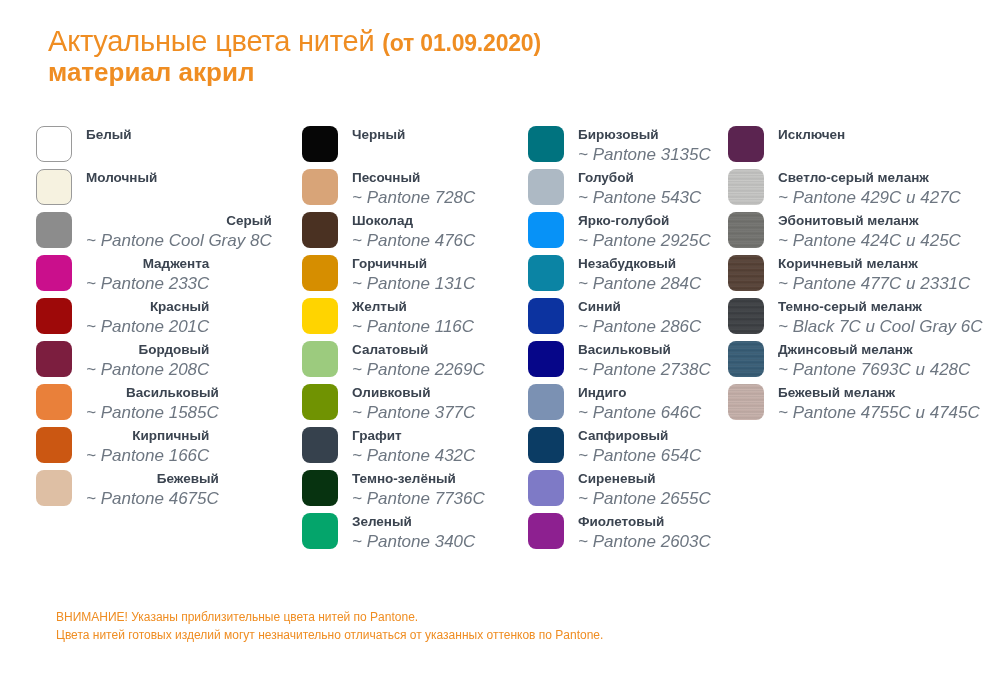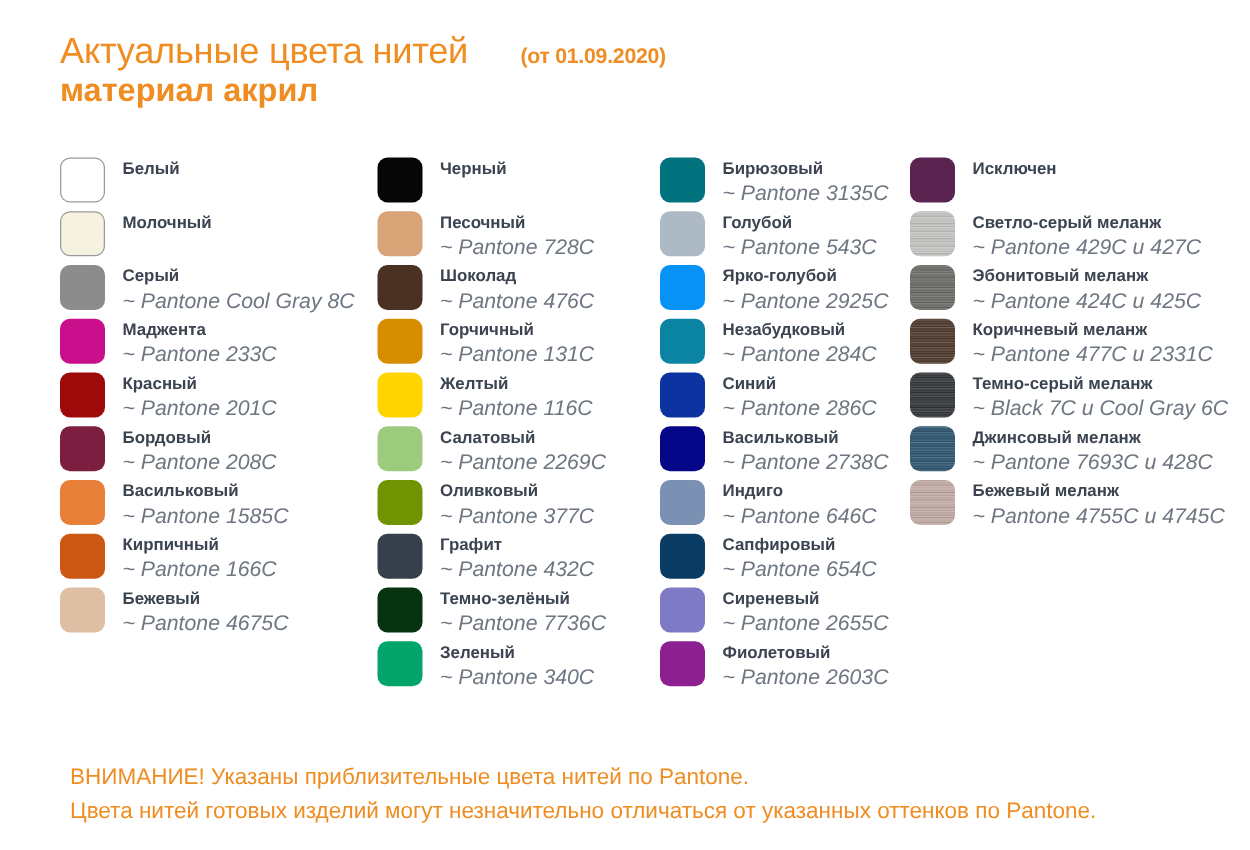--- a/index.html
+++ b/index.html
@@ -29,23 +29,22 @@
     color: #ef8d22;
     line-height: 1.08;
     letter-spacing: -0.2px;
     white-space: nowrap;
   }
   .title-main {
     font-size: 29px;
     font-weight: normal;
   }
   .title-date {
-    font-size: 17px;
+    font-size: 23px;
     font-weight: bold;
-    margin-left: 34px;
   }
   .title-line2 {
     font-size: 26px;
     font-weight: bold;
     color: #ef8d22;
     line-height: 1.12;
     margin-top: 1px;
   }
 
   
@@ -53,21 +52,21 @@
     position: absolute;
     left: 0;
     top: 126px;
     width: 1000px;
     height: 460px;
   }
   .column {
     position: absolute;
     top: 0;
   }
-  .col-0 { left: 48px;  width: 240px; }
+  .col-0 { left: 36px;  width: 240px; text-align: right; }
   .col-1 { left: 302px; width: 230px; }
   .col-2 { left: 528px; width: 200px; }
   .col-3 { left: 728px; width: 262px; }
 
   .row {
     position: relative;
     height: 43px;
     display: flex;
     align-items: flex-start;
   }
@@ -124,21 +123,21 @@
   }
 
   
   .footer {
     position: absolute;
     left: 56px;
     top: 608px;
     width: 900px;
   }
   .footer-line {
-    font-size: 18px;
+    font-size: 12px;
     color: #ef8d22;
     line-height: 1.52;
     white-space: nowrap;
   }
 </style>
 </head>
 <body>
 
 <div class="header">
   <div class="title-line1">

